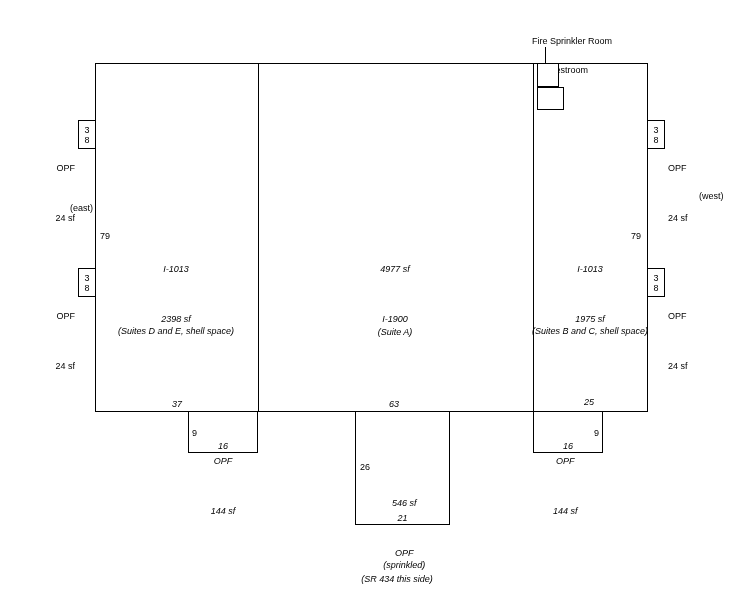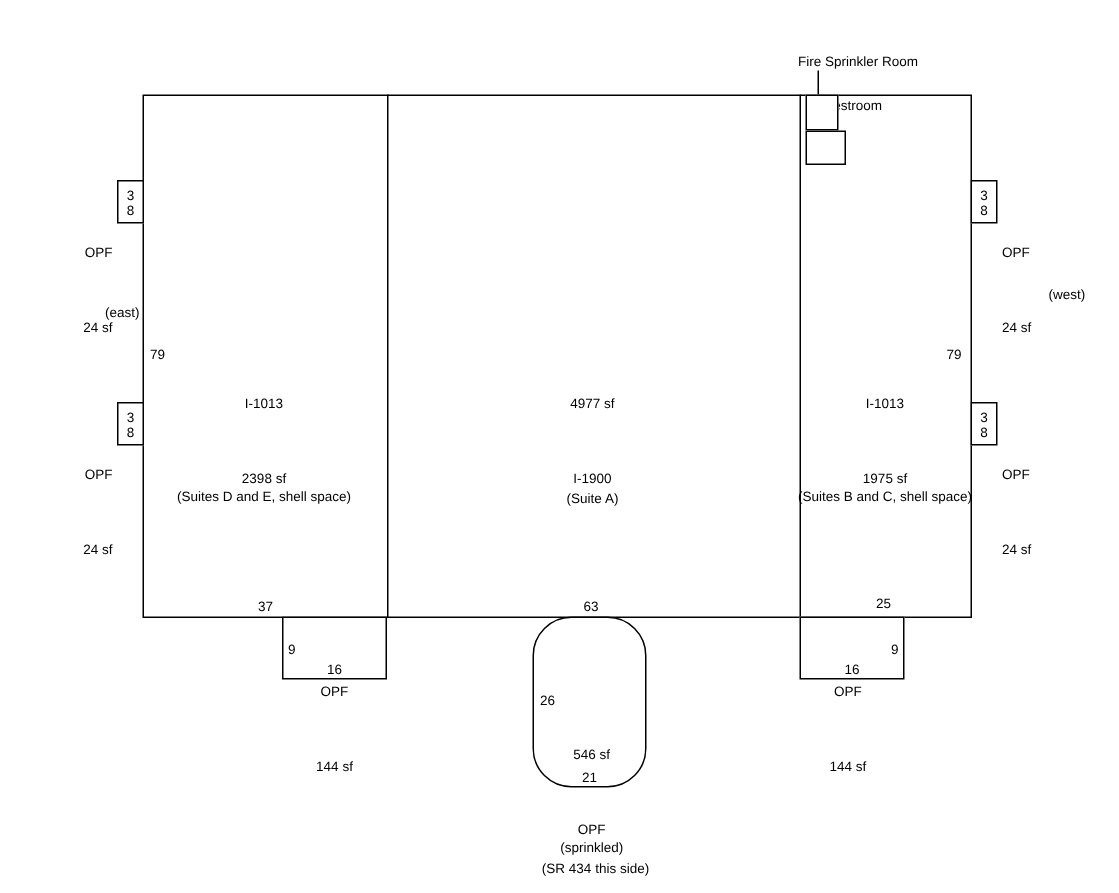--- a/index.html
+++ b/index.html
@@ -3,21 +3,21 @@
 <meta charset="utf-8">
 <style>
   * { margin:0; padding:0; box-sizing:border-box; }
   html,body { background:#ffffff; }
   .canvas {
     position:relative; width:746px; height:595px; background:#fff;
     font-family:"Liberation Sans", "DejaVu Sans", sans-serif;
     font-size:9px; color:#000; overflow:hidden;
   }
   .lbl { position:absolute; white-space:nowrap; line-height:10px; }
-  .center { transform:translateX(-50%); text-align:center; }
+  .center { transform:translateX(-50%); text-align:center;font-style:italic; }
   .rightalign { text-align:right; }
   .box { position:absolute; border:1px solid #000; background:#fff; }
   .nofill { background:transparent; }
   .vline { position:absolute; width:1px; background:#000; }
   .arrow-down {
     position:absolute; width:0; height:0;
     border-left:4px solid transparent; border-right:4px solid transparent;
     border-top:6px solid #000;
   }
   .opf-small {
@@ -118,21 +118,21 @@
 
   <div class="box" style="left:533px; top:411px; width:70px; height:42px;">
     <div class="lbl" style="right:3px; top:16px;">9</div>
     <div class="lbl center stack" style="left:46%; top:4px;">
       <div>OPF</div>
       <div>144 sf</div>
     </div>
     <div class="lbl center" style="left:50%; top:29px;">16</div>
   </div>
 
-  <div class="box" style="left:355px; top:411px; width:76px; height:114px;border-radius:26px;">
+  <div class="box" style="left:355px; top:411px; width:95px; height:114px;">
     <div class="lbl" style="left:4px; top:50px;">26</div>
     <div class="lbl center stack" style="left:52%; top:46px;">
       <div>546 sf</div>
       <div>OPF</div>
       <div style="margin-top:2px;">(sprinkled)</div>
     </div>
     <div class="lbl center" style="left:50%; top:101px;">21</div>
   </div>
 
   <div class="lbl center" style="left:397px; top:574px;">(SR 434 this side)</div>

